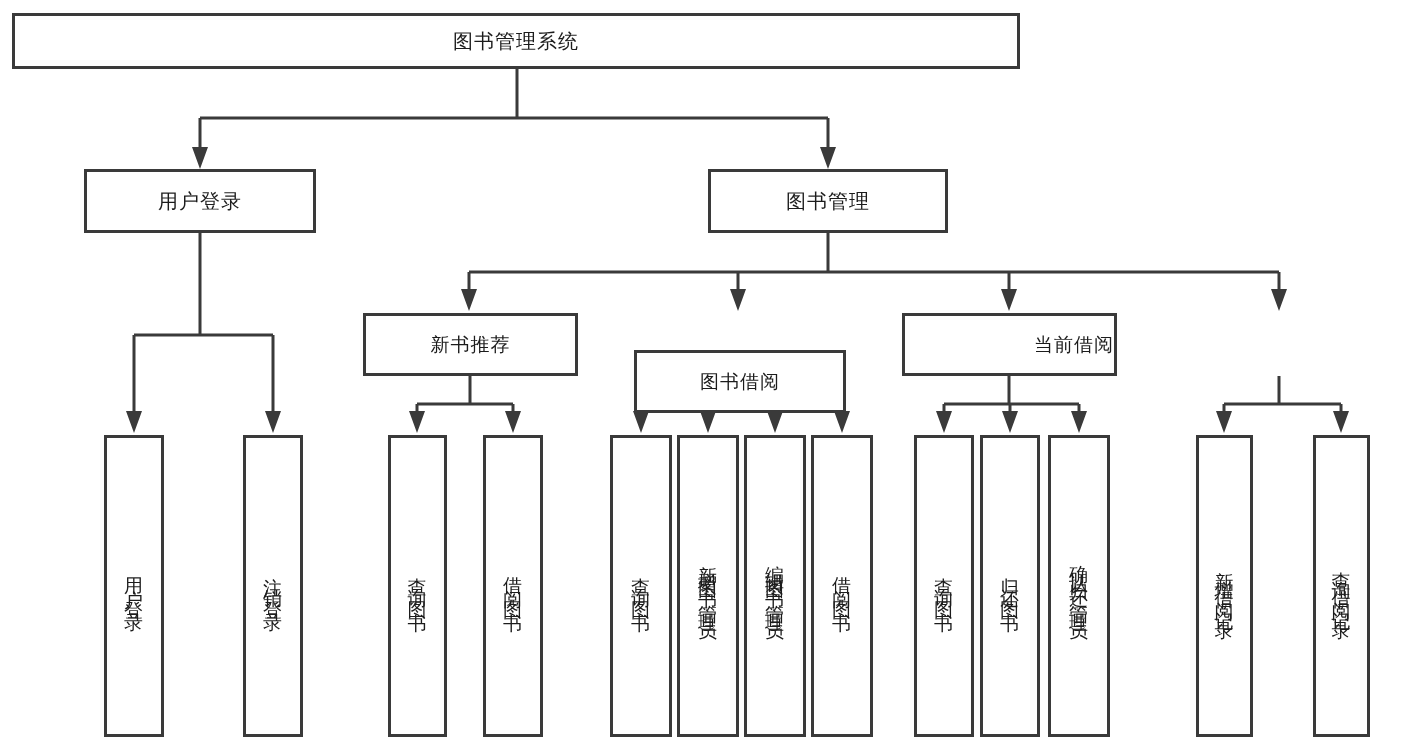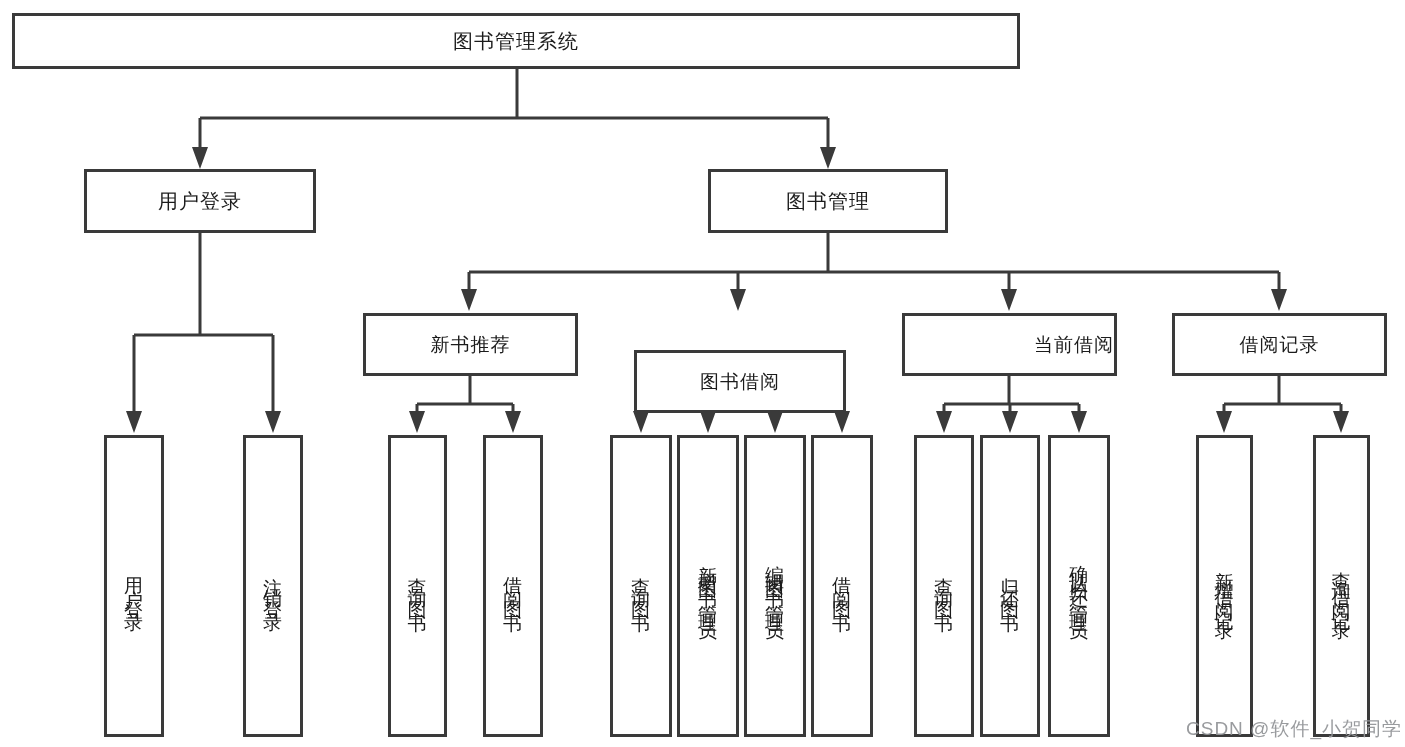--- a/index.html
+++ b/index.html
@@ -118,23 +118,20 @@
 
   <div class="node h-node" style="left:708px;top:169px;width:240px;height:64px;">
     <span>图书管理</span>
   </div>
   <div class="node h-node lvl3" style="left:634px;top:313px;width:212px;height:63px;margin-top:37px;">
     <span>图书借阅</span>
   </div>
   <div class="node h-node lvl3" style="left:902px;top:313px;width:215px;height:63px;justify-content:flex-end;">
     <span>当前借阅</span>
   </div>
-  <div class="node h-node lvl3" style="left:1172px;top:313px;width:215px;height:63px;">
-    <span>借阅记录</span>
-  </div>
 
   <div class="node leaf leaf-s" style="left:104px;top:435px;width:60px;height:302px;">
     <span>用户登录</span>
   </div>
   <div class="node leaf leaf-s" style="left:243px;top:435px;width:60px;height:302px;">
     <span>注销登录</span>
   </div>
 
   <div class="node leaf leaf-s" style="left:388px;top:435px;width:59px;height:302px;">
     <span>查询图书</span>
@@ -166,15 +163,14 @@
     <span>确认归还（管理员）</span>
   </div>
 
   <div class="node leaf leaf-m" style="left:1196px;top:435px;width:57px;height:302px;">
     <span>新增借阅记录</span>
   </div>
   <div class="node leaf leaf-m" style="left:1313px;top:435px;width:57px;height:302px;">
     <span>查询借阅记录</span>
   </div>
 
-  <div class="watermark">CSDN @软件_小贺同学</div>
 
 </div>
 
 </body></html>

